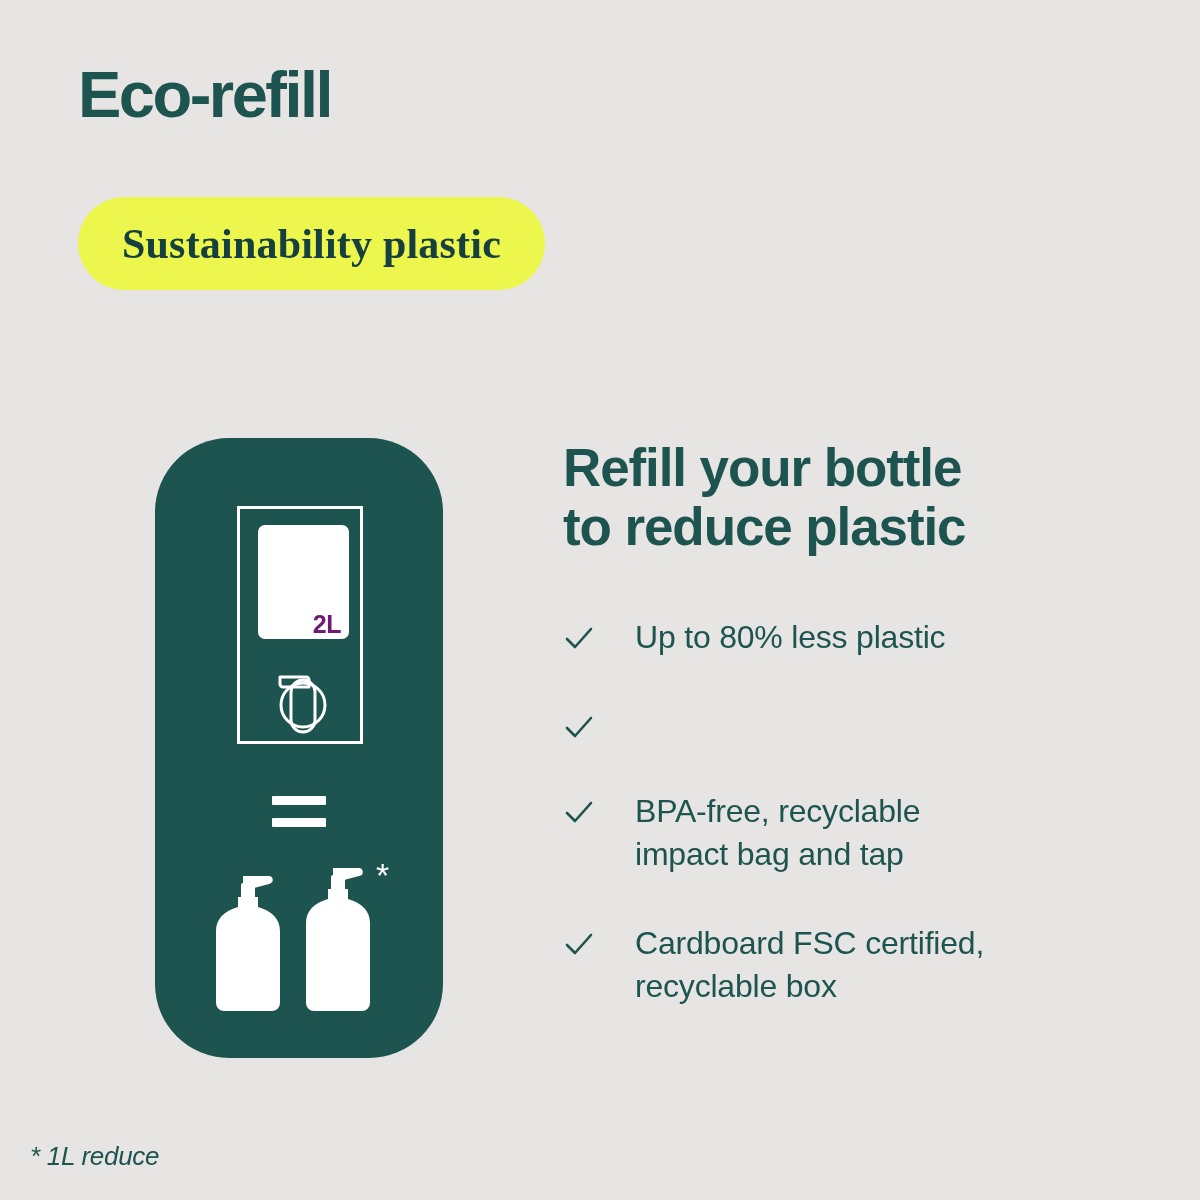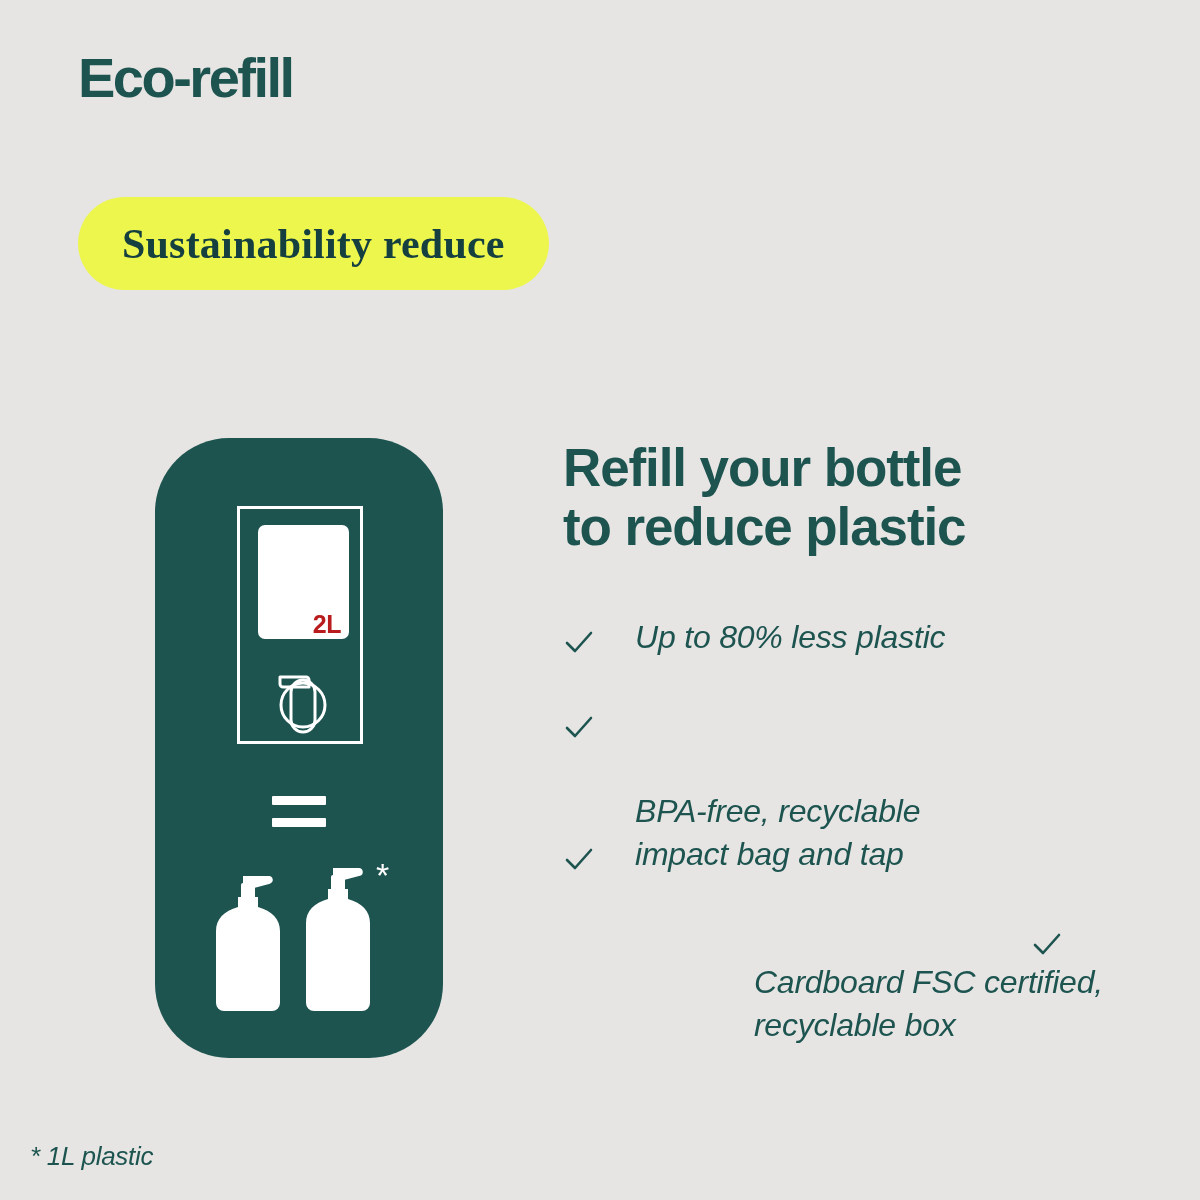--- a/index.html
+++ b/index.html
@@ -13,22 +13,22 @@
     font-family: "Liberation Sans", sans-serif;
     overflow: hidden;
     position: relative;
     -webkit-font-smoothing: antialiased;
   }
 
   
   #page-title {
     position: absolute;
     left: 78px;
-    top: 50px;
-    font-size: 56px;
+    top: 62px;
+    font-size: 65px;
     font-weight: 700;
     letter-spacing: -2.5px;
     color: #1D5450;
     line-height: 1;
     white-space: nowrap;
   }
   #badge {
     position: absolute;
     left: 78px;
     top: 197px;
@@ -78,21 +78,21 @@
     background: #FFFFFF;
     border-radius: 7px;
     box-sizing: border-box;
   }
   #bag-volume {
     position: absolute;
     right: 8px;
     bottom: 2px;
     font-size: 25px;
     font-weight: 700;
-    color: #b91c1c;
+    color: #701a75;
     letter-spacing: -0.5px;
     line-height: 1;
   }
   #tap-icon {
     position: absolute;
     left: 28px;
     top: 152px;
     width: 70px;
     height: 76px;
   }
@@ -143,25 +143,24 @@
   }
 
   #benefits-list {
     position: absolute;
     left: 563px;
     top: 616px;
     width: 540px;
   }
   .benefit-item {
     display: flex;
-    align-items: flex-end;
+    align-items: flex-start;
     margin-bottom: 46px;
-    font-style: italic;
-  }
-  .benefit-item:last-child { margin-bottom: 0; flex-direction: column; }
+  }
+  .benefit-item:last-child { margin-bottom: 0; }
   .check-icon {
     flex: 0 0 auto;
     width: 32px;
     height: 32px;
     margin-top: 7px;
     margin-right: 40px;
   }
   .benefit-label {
     font-size: 32px;
     color: #1D5450;
@@ -185,21 +184,21 @@
     color: #1D5450;
     letter-spacing: -0.3px;
   }
 </style>
 </head>
 <body>
 
 <div id="page-title">Eco-refill</div>
 
 <div id="badge">
-  <span id="badge-label">Sustainability reduce</span>
+  <span id="badge-label">Sustainability plastic</span>
 </div>
 
 <div id="product-card">
 
   <div id="box-outline">
     <div id="refill-bag">
       <span id="bag-volume">2L</span>
     </div>
 
     <span id="tap-icon">
@@ -273,13 +272,13 @@
       <svg viewBox="0 0 32 32" width="32" height="32" fill="none" stroke="#1D5450" stroke-width="2.6" stroke-linecap="round" stroke-linejoin="round">
         <path d="M4 16 L12 24 L28 6"></path>
       </svg>
     </span>
     <span class="benefit-label">Cardboard FSC certified,
 recyclable box</span>
   </div>
 
 </div>
 
-<div id="footnote">* 1L plastic</div>
+<div id="footnote">* 1L reduce</div>
 
 </body></html>

